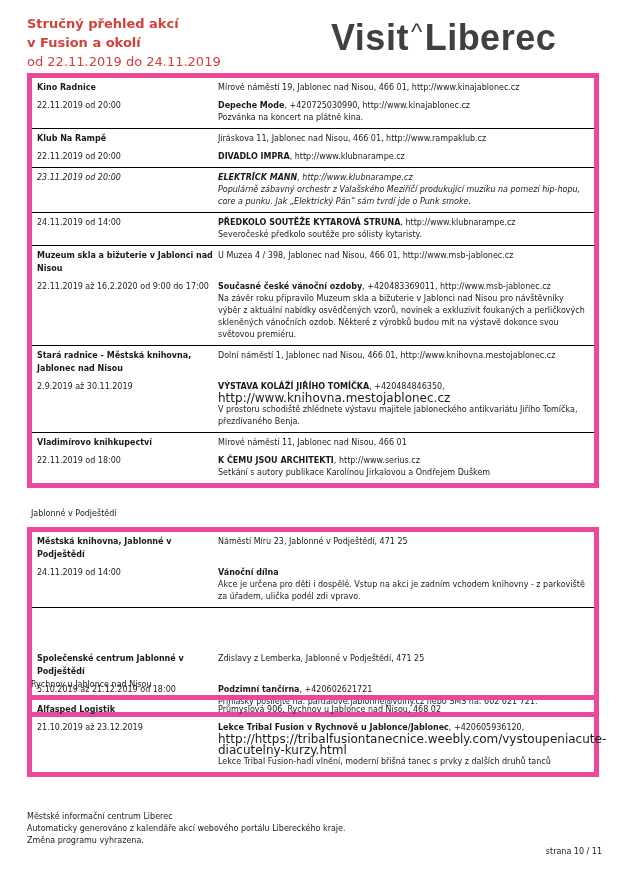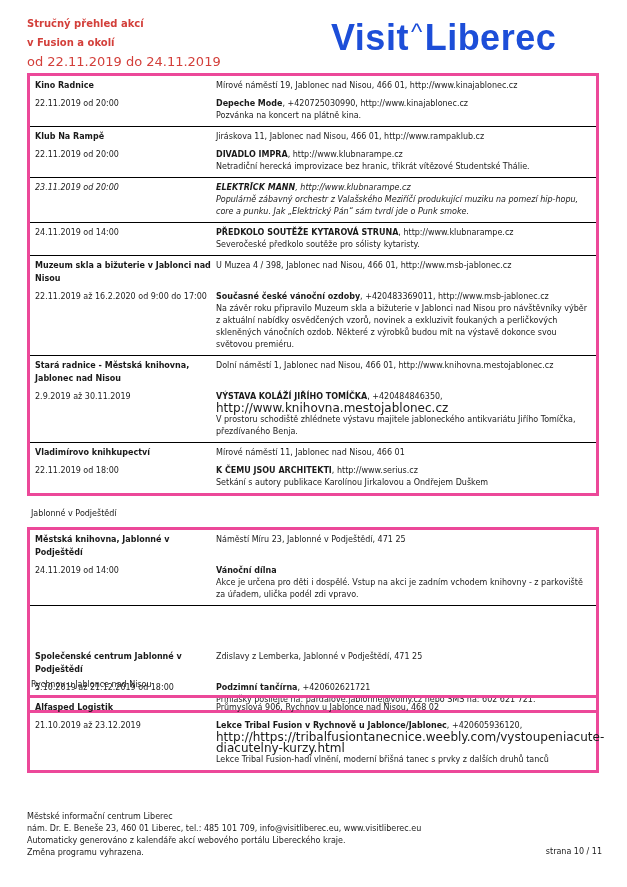--- a/index.html
+++ b/index.html
@@ -1,26 +1,26 @@
 <!DOCTYPE html>
 <html><head>
 <meta charset="utf-8">
 <style>
   html, body { margin: 0; padding: 0; background: #ffffff; }
   body { width: 627px; height: 887px; position: relative; overflow: hidden;
          font-family: "DejaVu Sans", sans-serif; color: #1a1a1a; font-size: 8px; }
   .title { position: absolute; left: 27px; top: 14px; color: #d33f3a;
            font-family: "DejaVu Sans", sans-serif; }
-  .title .t1, .title .t2 { font-weight: bold; font-size: 10px; line-height: 19px; display: block; }
+  .title .t1, .title .t2 { font-weight: bold; font-size: 13px; line-height: 19px; display: block; }
   .title .t3 { font-size: 13px; line-height: 19px; display: block; }
-  .logo { position: absolute; left: 331px; top: 8px; color: #1d4ed8;
+  .logo { position: absolute; left: 331px; top: 8px; color: #404040;
           font-family: "Liberation Sans", sans-serif; font-weight: bold; font-size: 36px;
           letter-spacing: 0.5px; line-height: 48px; }
   .logo .caret { font-weight: normal; font-size: 24px; vertical-align: 10px; margin: 0 2px; }
-  .block { position: absolute; left: 27px; width: 572px; border: 3px solid #ec4899; box-sizing: border-box; }
+  .block { position: absolute; left: 27px; width: 572px; border: 5px solid #ec4899; box-sizing: border-box; }
   .row { border-top: 1px solid #000; }
   .row:first-child { border-top: none; }
   .line { display: flex; }
   .c1 { width: 186px; padding-left: 5px; box-sizing: border-box; flex: none; }
   .c2 { flex: 1; padding-right: 6px; }
   .vname { font-weight: bold; font-size: 8px; line-height: 13px; }
   .plain { font-size: 8px; line-height: 12px; }
   .small { font-size: 12px; line-height: 11px; }
   .ev-title { font-weight: bold; }
   .region { position: absolute; left: 31px; font-size: 8px; }
@@ -58,21 +58,20 @@
       </div>
       <div class="row">
         <div class="line" style="padding: 3px 0px 4px;">
           <div class="c1 vname">Klub Na Rampě</div>
                          <div class="c2 plain" style="line-height:13px">Jiráskova 11, Jablonec nad Nisou, 466 01, http://www.rampaklub.cz</div>
         </div>
         <div class="line" style="padding: 2px 0px 4px;">
           <div class="c1 plain">22.11.2019 od 20:00</div>
                     <div class="c2 plain">
                       <div><span class="ev-title">DIVADLO IMPRA</span><span>, http://www.klubnarampe.cz</span></div>
-            <div>Netradiční herecká improvizace bez hranic, třikrát vítězové Studentské Thálie.</div>
           </div>
         </div>
       </div>
       <div class="row">
         <div class="line" style="padding: 4px 0px; font-style: italic;">
           <div class="c1 plain">23.11.2019 od 20:00</div>
                     <div class="c2 plain">
                       <div><span class="ev-title">ELEKTRÏCK MANN</span><span>, http://www.klubnarampe.cz</span></div>
             <div>Populárně zábavný orchestr z Valašského Meziříčí produkující muziku na pomezí hip-hopu, core a punku. Jak „Elektrický Pán“ sám tvrdí jde o Punk smoke.</div>
           </div>
@@ -171,17 +170,16 @@
             <div class="small">http://https://tribalfusiontanecnice.weebly.com/vystoupeniacute-diacutelny-kurzy.html</div>
             <div>Lekce Tribal Fusion-hadí vlnění, moderní břišná tanec s prvky z dalších druhů tanců</div>
           </div>
         </div>
       </div>
     </div>
   </div>
 
 <div class="footer">
   <div class="org">Městské informační centrum Liberec</div>
-  <div>nám. Dr. E. Beneše 23, 460 01 Liberec, tel.: 485 101 709, info@visitliberec.eu, www.visitliberec.eu</div>
   <div>Automaticky generováno z kalendáře akcí webového portálu Libereckého kraje.</div>
   <div>Změna programu vyhrazena.</div>
 </div>
 <div class="page">strana 10 / 11</div>
 
 </body></html>

